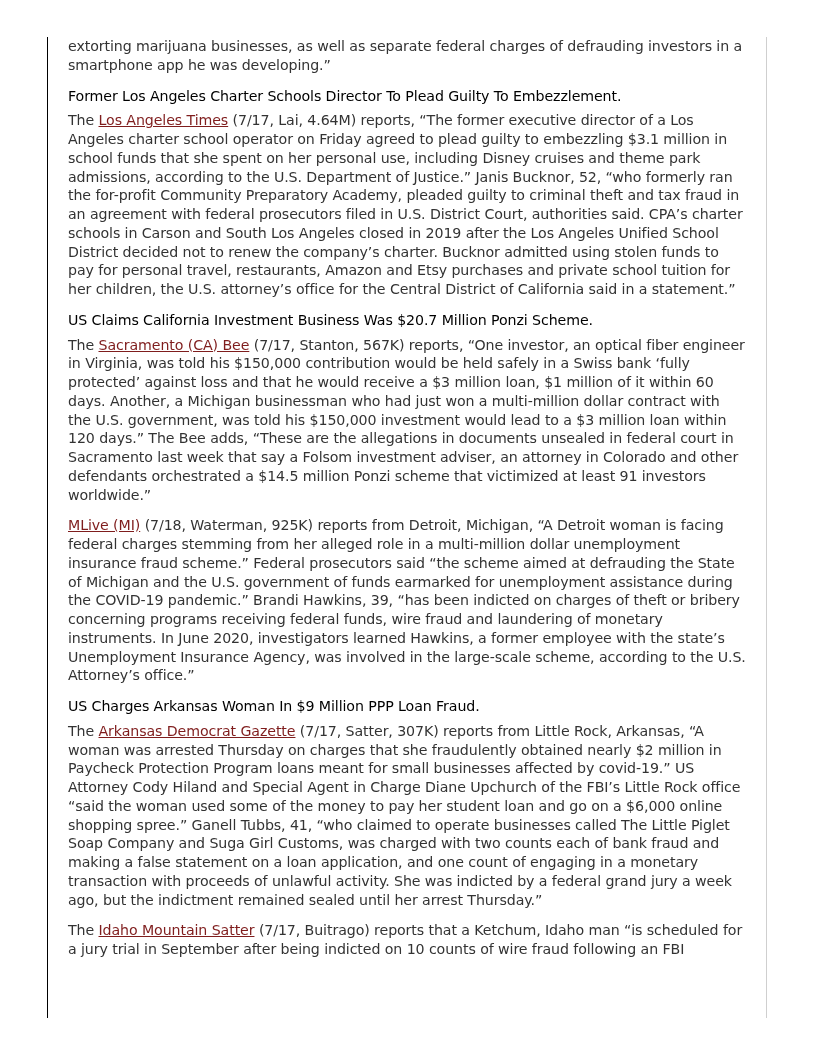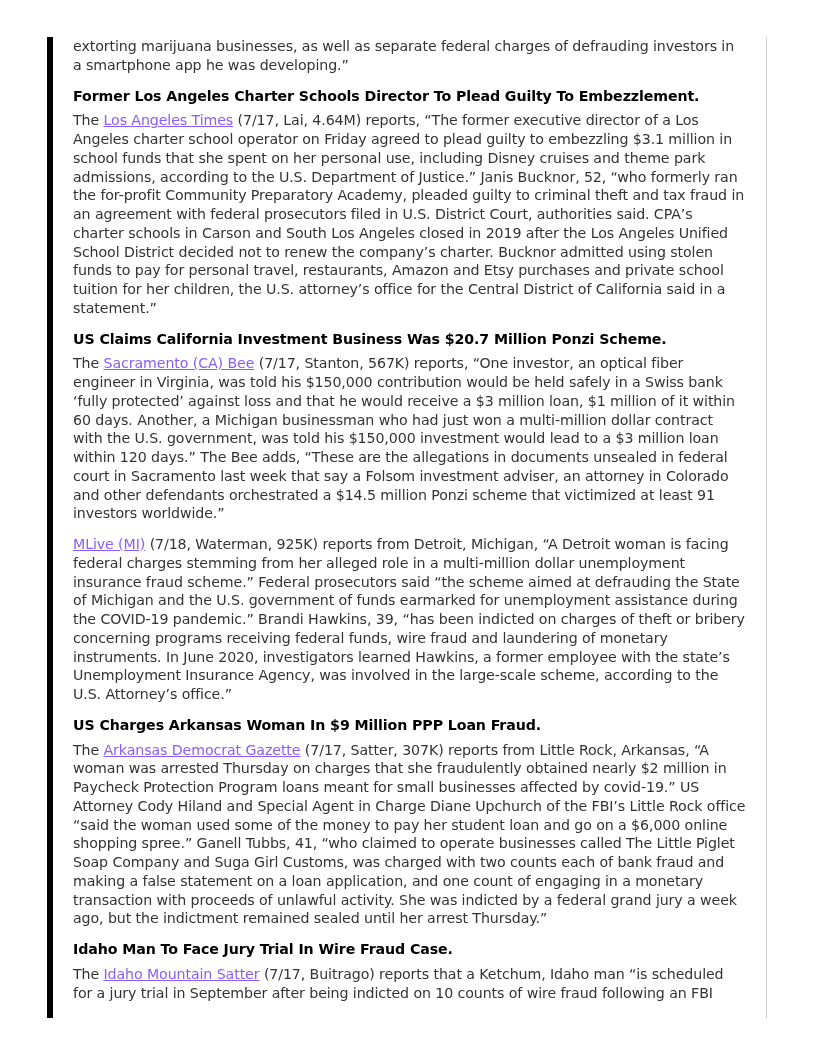--- a/index.html
+++ b/index.html
@@ -3,45 +3,45 @@
 <meta charset="utf-8">
 <style>
   html, body { margin: 0; padding: 0; background: #ffffff; }
   body { width: 816px; height: 1056px; position: relative; overflow: hidden; }
   .page {
     position: absolute;
     left: 47px;
     top: 37px;
     width: 720px;
     height: 981px;
-    border-left: 6px solid #000000;
+    border-left: 1px solid #000000;
     border-right: 1px solid #cfcfcf;
     box-sizing: border-box;
     padding: 0 20px 0 20px;
     overflow: hidden;
   }
   .content {
     font-family: "DejaVu Sans", sans-serif;
     font-size: 14.2px;
     line-height: 18.75px;
     color: #333333;
     letter-spacing: -0.1px;
   }
   .content p { margin: 0; }
   .lead { margin-top: 0; }
   .story { margin-top: 12px; }
   .story h2 {
     font-family: "DejaVu Sans", sans-serif;
     font-size: 14.2px;
-    font-weight: bold;
+    font-weight: normal;
     color: #000000;
     line-height: 18.75px;
     margin: 0 0 6px 0;
   }
-  a.src { color: #8b5cf6; text-decoration: underline; }
+  a.src { color: #7f1d1d; text-decoration: underline; }
 </style>
 </head>
 <body>
 
 <div class="page">
   <div class="content">
 
     <p class="lead">extorting marijuana businesses, as well as separate federal charges of defrauding investors in a smartphone app he was developing.”</p>
 
     <div class="story">
@@ -57,18 +57,17 @@
     <div class="story">
       <p><span></span><a class="src" href="#">MLive (MI)</a><span> (7/18, Waterman, 925K) reports from Detroit, Michigan, “A Detroit woman is facing federal charges stemming from her alleged role in a multi-million dollar unemployment insurance fraud scheme.” Federal prosecutors said “the scheme aimed at defrauding the State of Michigan and the U.S. government of funds earmarked for unemployment assistance during the COVID-19 pandemic.” Brandi Hawkins, 39, “has been indicted on charges of theft or bribery concerning programs receiving federal funds, wire fraud and laundering of monetary instruments. In June 2020, investigators learned Hawkins, a former employee with the state’s Unemployment Insurance Agency, was involved in the large-scale scheme, according to the U.S. Attorney’s office.”</span></p>
     </div>
 
     <div class="story">
       <h2>US Charges Arkansas Woman In $9 Million PPP Loan Fraud.</h2>
       <p><span>The </span><a class="src" href="#">Arkansas Democrat Gazette</a><span> (7/17, Satter, 307K) reports from Little Rock, Arkansas, “A woman was arrested Thursday on charges that she fraudulently obtained nearly $2 million in Paycheck Protection Program loans meant for small businesses affected by covid-19.” US Attorney Cody Hiland and Special Agent in Charge Diane Upchurch of the FBI’s Little Rock office “said the woman used some of the money to pay her student loan and go on a $6,000 online shopping spree.” Ganell Tubbs, 41, “who claimed to operate businesses called The Little Piglet Soap Company and Suga Girl Customs, was charged with two counts each of bank fraud and making a false statement on a loan application, and one count of engaging in a monetary transaction with proceeds of unlawful activity. She was indicted by a federal grand jury a week ago, but the indictment remained sealed until her arrest Thursday.”</span></p>
     </div>
 
     <div class="story">
-      <h2>Idaho Man To Face Jury Trial In Wire Fraud Case.</h2>
       <p><span>The </span><a class="src" href="#">Idaho Mountain Satter</a><span> (7/17, Buitrago) reports that a Ketchum, Idaho man “is scheduled for a jury trial in September after being indicted on 10 counts of wire fraud following an FBI</span></p>
     </div>
 
   </div>
 </div>
 
 </body></html>

